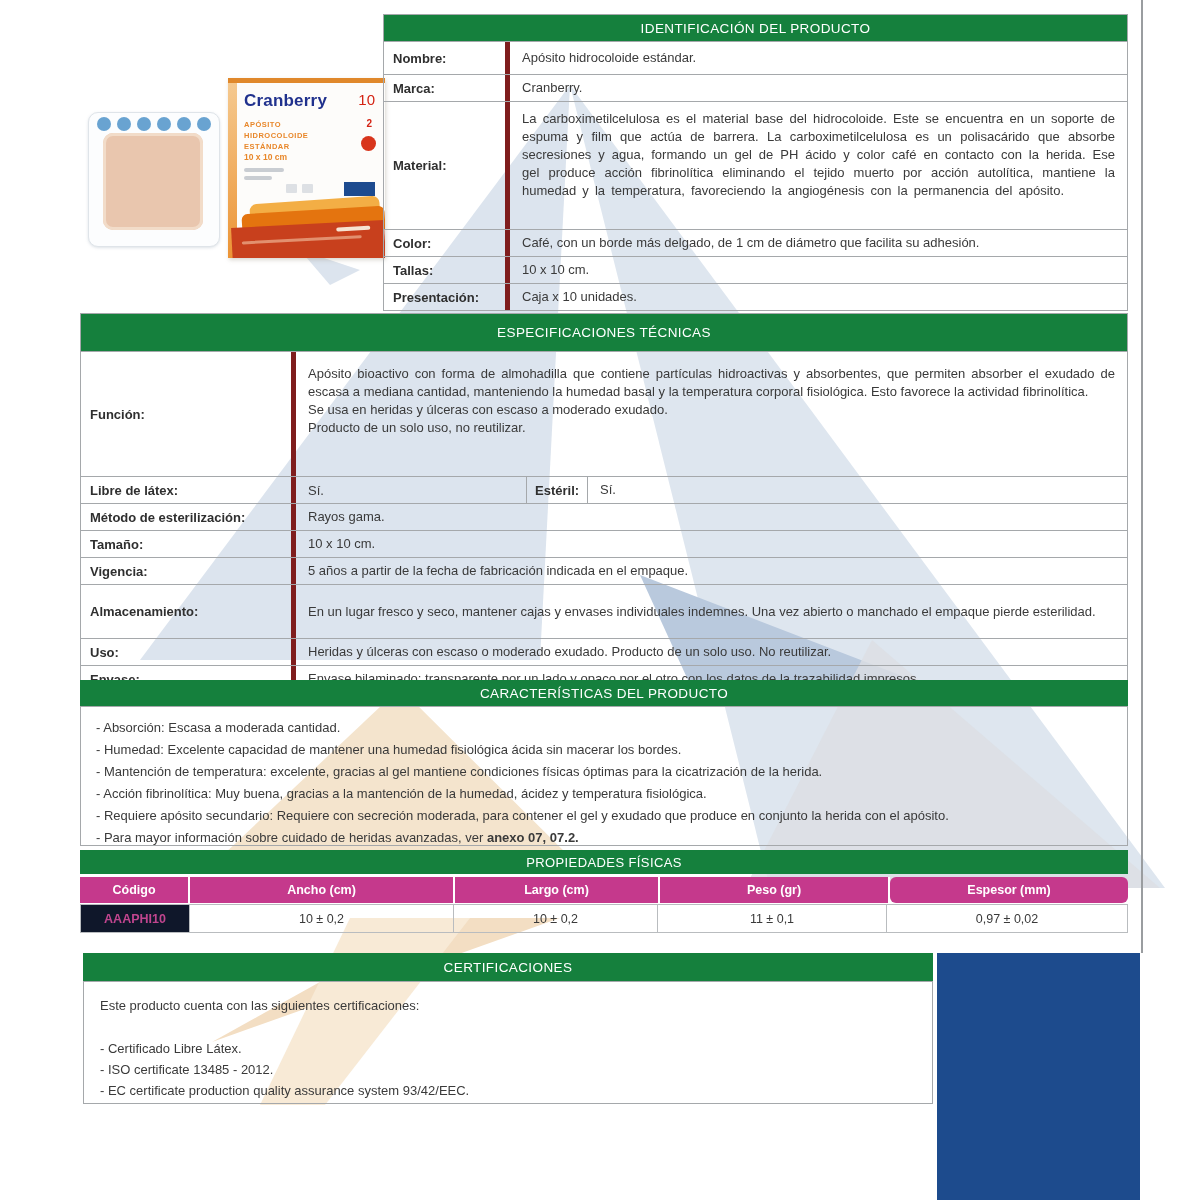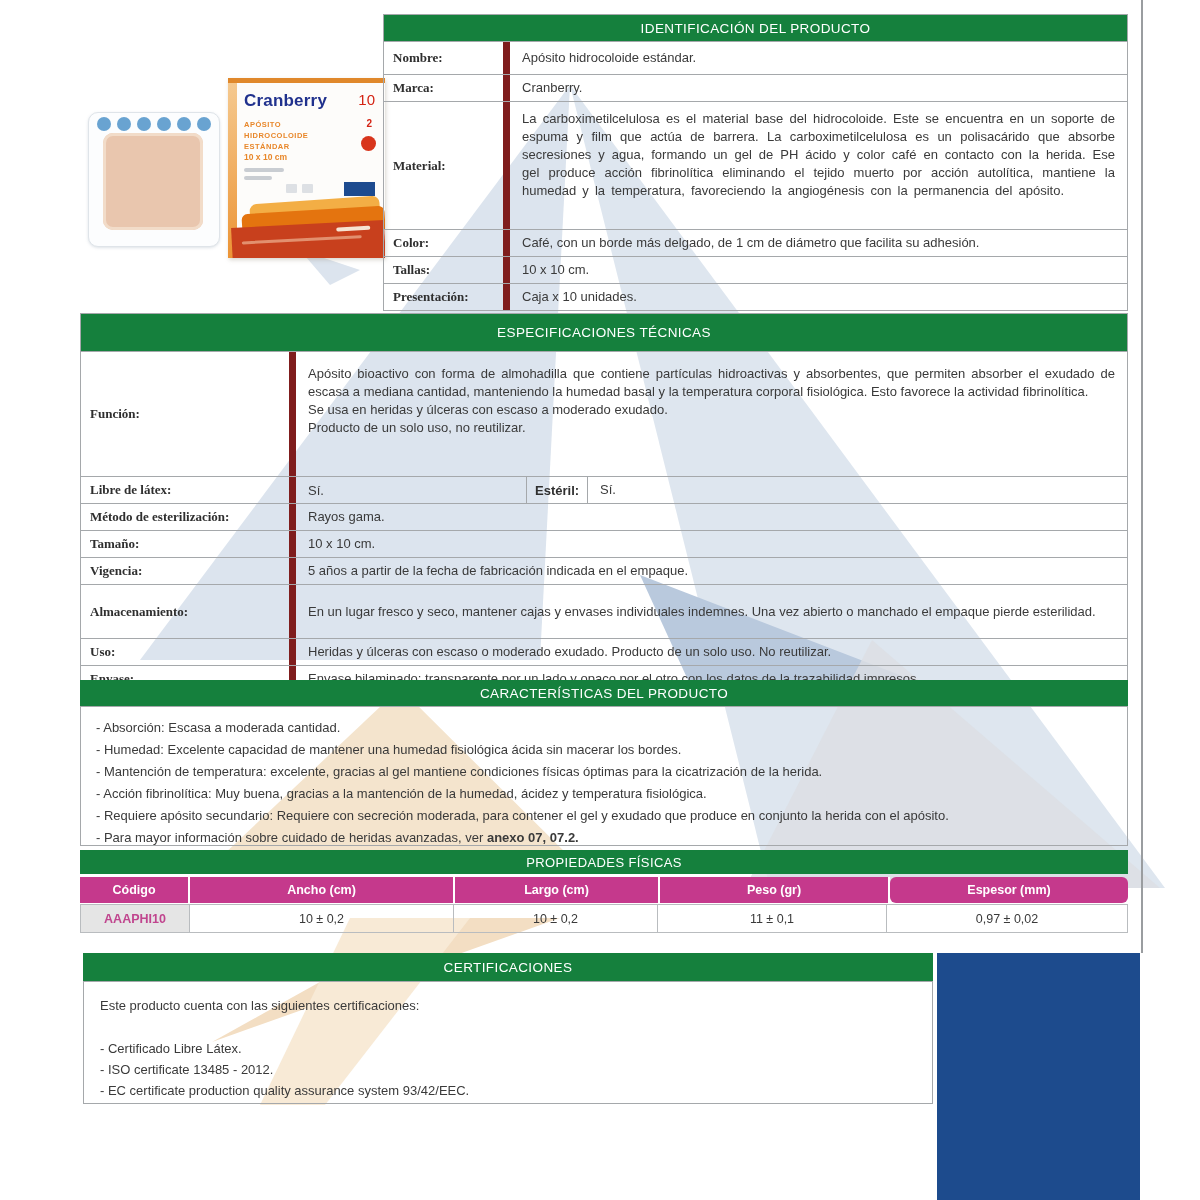--- a/index.html
+++ b/index.html
@@ -8,22 +8,22 @@
   .wm{position:absolute;left:0;top:0;width:1200px;height:1200px;pointer-events:none;}
   .right-edge{position:absolute;left:1141px;top:0;width:2px;height:953px;background:#9a9da0;}
 
   
   .sec{position:absolute;box-sizing:border-box;}
   .bar{background:#15803d;color:#ffffff;font-weight:normal;font-size:13.5px;letter-spacing:.4px;
        display:flex;align-items:center;justify-content:center;box-sizing:border-box;}
   .tbl{border:1px solid #a5a8ab;box-sizing:border-box;background:transparent;}
   .row{display:flex;border-top:1px solid #a5a8ab;box-sizing:border-box;}
   .row:first-child{border-top:none;}
-  .lab{font-weight:bold;font-size:13px;border-right:7px solid #7f1d1d;box-sizing:border-box;
-       display:flex;align-items:center;padding:4px 4px 4px 9px;flex:none;color:#2f2f2f;font-family:Liberation Serif, serif;}
+  .lab{font-weight:bold;font-size:13px;border-right:5px solid #7f1d1d;box-sizing:border-box;
+       display:flex;align-items:center;padding:4px 4px 4px 9px;flex:none;color:#2f2f2f;}
   .val{flex:1;font-size:13px;display:flex;align-items:center;padding:4px 12px;box-sizing:border-box;line-height:18px;}
   .val.block{display:block;}
   .just{text-align:justify;}
 
   
   #tbl1{left:383px;top:14px;width:745px;}
   #tbl1 .bar{height:26px;}
   #tbl1 .lab{width:126px;}
   #tbl1 .mat{word-spacing:2.5px;padding-top:8px;padding-bottom:8px;}
 
@@ -42,21 +42,21 @@
   
   #pp-bar{left:80px;top:850px;width:1048px;height:24px;font-size:13px;}
   #pp{left:80px;top:877px;width:1048px;}
   .pp-hrow{display:flex;height:26px;}
   .pp-h{background:#c5398c;color:#fff;font-weight:bold;font-size:12.5px;display:flex;align-items:center;
         justify-content:center;border-right:2px solid #ffffff;box-sizing:border-box;}
   .pp-h:last-child{border-right:none;border-radius:6px;}
   .pp-drow{display:flex;height:27px;margin-top:1px;border:1px solid #b9bcbf;box-sizing:content-box;width:1046px;}
   .pp-d{font-size:12.5px;display:flex;align-items:center;justify-content:center;border-right:1px solid #b9bcbf;box-sizing:border-box;}
   .pp-d:last-child{border-right:none;}
-  .pp-code{background:#e5e5e5;color:#c0458e;font-weight:bold;}
+  .pp-code{background:#0f172a;color:#c0458e;font-weight:bold;}
   .w1{width:110px;}.w2{width:265px;}.w3{width:205px;}.w4{width:230px;}.w5{width:238px;flex:1;}
   .pw1{width:109px;}.pw2{width:264px;}.pw3{width:204px;}.pw4{width:229px;}
 
   
   #cert-bar{left:83px;top:953px;width:850px;height:28px;}
   #cert-body{left:83px;top:981px;width:850px;height:123px;border:1px solid #a5a8ab;
              padding:13px 16px;font-size:13px;line-height:21px;}
   #cert-body .intro{margin-bottom:22px;}
 
   .blue-box{position:absolute;left:937px;top:953px;width:203px;height:247px;background:#1d4b8d;}

